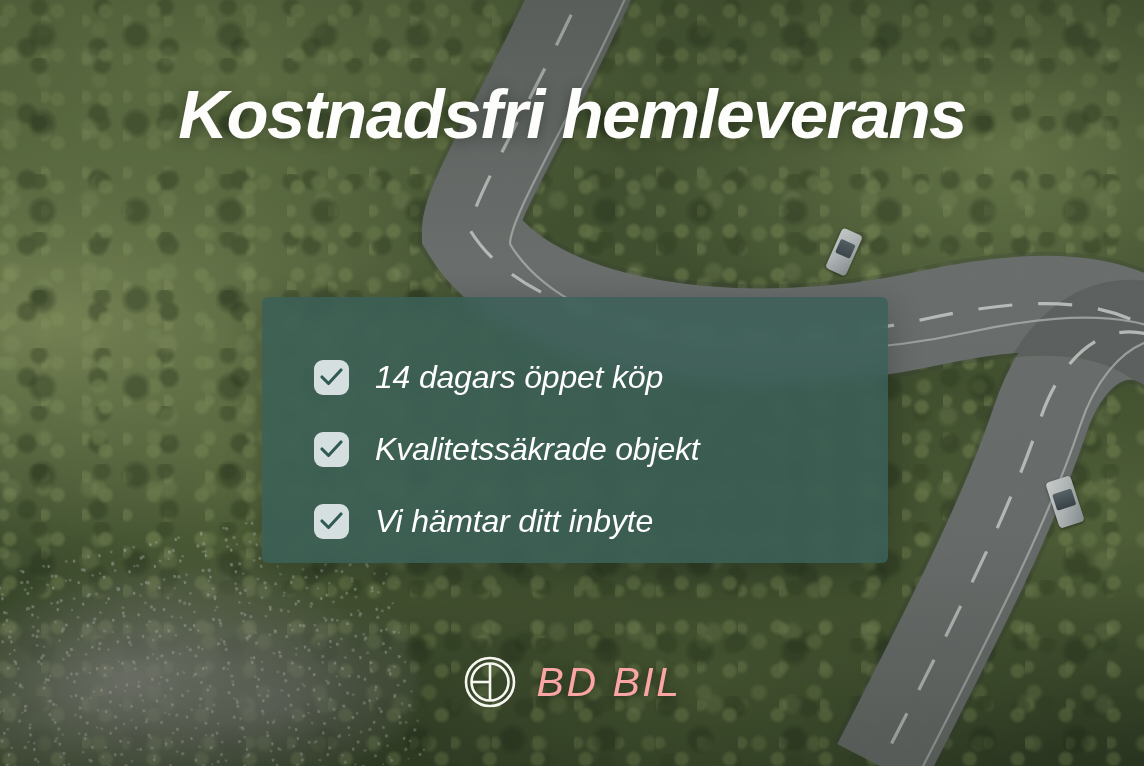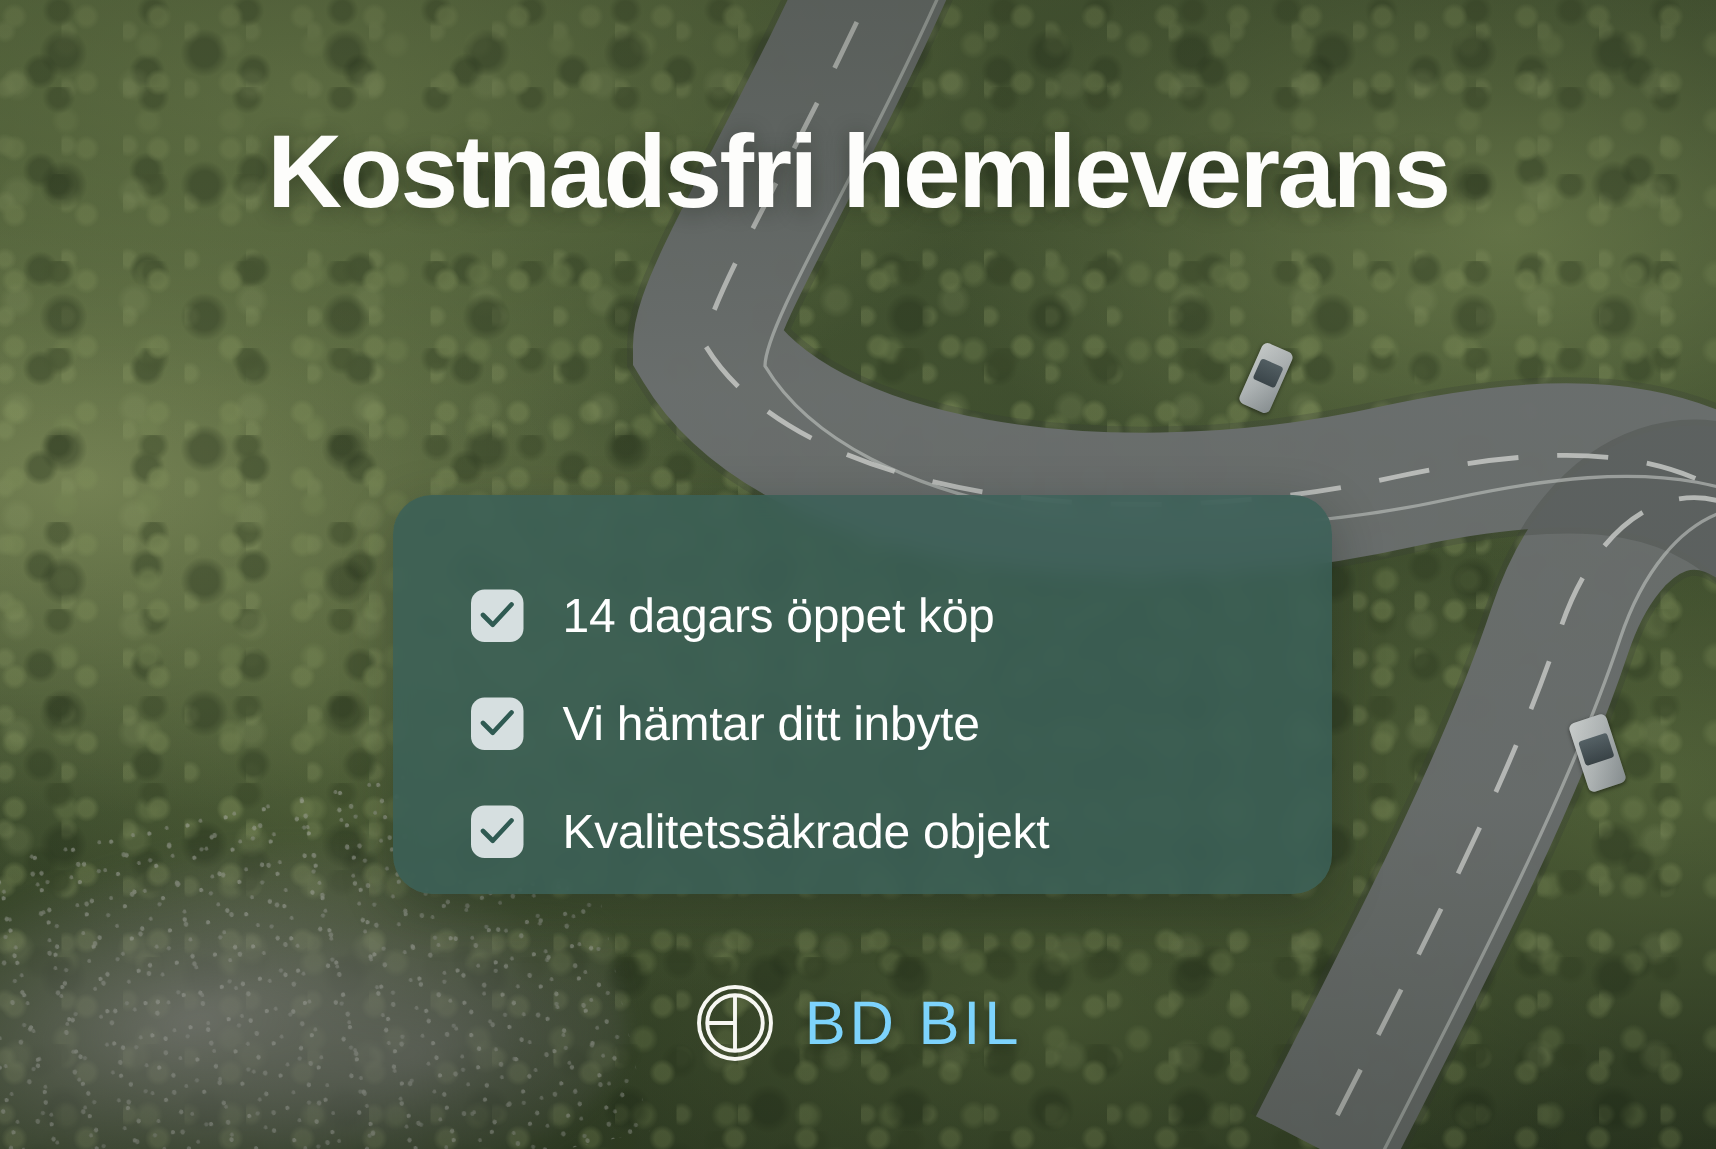--- a/index.html
+++ b/index.html
@@ -7,20 +7,21 @@
     width:1144px; height:766px;
     overflow:hidden;
     font-family:"Liberation Sans", sans-serif;
     background:#2b3322;
   }
 
   .banner {
     position:relative;
     width:1144px; height:766px;
     overflow:hidden;
+    font-style:italic;
   }
 
   
   .bg {
     position:absolute; inset:0;
     background:
       radial-gradient(ellipse 60% 45% at 18% 8%,  rgba(120,138,84,0.95), rgba(0,0,0,0) 70%),
       radial-gradient(ellipse 55% 40% at 5% 42%,  rgba(138,152,98,0.92), rgba(0,0,0,0) 72%),
       radial-gradient(ellipse 50% 36% at 30% 62%, rgba(104,122,72,0.9),  rgba(0,0,0,0) 72%),
       radial-gradient(ellipse 46% 40% at 88% 20%, rgba(126,144,88,0.9),  rgba(0,0,0,0) 72%),
@@ -132,26 +133,25 @@
     letter-spacing:-1.6px;
     text-shadow:0 2px 14px rgba(18,26,14,0.42);
   }
   .headline .l1, .headline .l2 { display:block; }
 
   
   .card {
     position:absolute;
     left:262px; top:297px;
     width:626px; height:266px;
-    border-radius:26px;
+    border-radius:6px;
     background:rgba(58,95,87,0.86);
     backdrop-filter:blur(7px);
     box-shadow:0 10px 34px rgba(12,24,20,0.30);
     padding:44px 0 0 52px;
-    margin-top:33px;
   }
   .check-row {
     display:flex;
     align-items:center;
     height:72px;
   }
   .checkbox {
     width:35px; height:35px;
     flex:0 0 35px;
     border-radius:9px;
@@ -173,21 +173,21 @@
   .logo {
     position:absolute;
     left:0; right:0; top:655px;
     display:flex;
     align-items:center;
     justify-content:center;
     gap:20px;
   }
   .logo-mark { width:54px; height:54px; display:block; }
   .logo-text {
-    color:#7dd3fc;
+    color:#fca5a5;
     font-family:"Liberation Sans", sans-serif;
     font-weight:400;
     font-size:41px;
     letter-spacing:2.5px;
     text-shadow:0 1px 8px rgba(16,24,14,0.5);
   }
 </style>
 </head>
 <body>
 
@@ -236,30 +236,30 @@
         </span>
         <span class="check-label">14 dagars öppet köp</span>
       </div>
 
       <div class="check-row">
         <span class="checkbox">
           <svg width="23" height="18" viewBox="0 0 23 18">
             <path d="M2 9 L8.5 15.5 L21 2" fill="none" stroke="#2f5a52" stroke-width="3.1" stroke-linecap="round" stroke-linejoin="round"></path>
           </svg>
         </span>
-        <span class="check-label">Vi hämtar ditt inbyte</span>
+        <span class="check-label">Kvalitetssäkrade objekt</span>
       </div>
 
       <div class="check-row">
         <span class="checkbox">
           <svg width="23" height="18" viewBox="0 0 23 18">
             <path d="M2 9 L8.5 15.5 L21 2" fill="none" stroke="#2f5a52" stroke-width="3.1" stroke-linecap="round" stroke-linejoin="round"></path>
           </svg>
         </span>
-        <span class="check-label">Kvalitetssäkrade objekt</span>
+        <span class="check-label">Vi hämtar ditt inbyte</span>
       </div>
 
     </div>
 
     <div class="logo">
       <svg class="logo-mark" viewBox="0 0 54 54">
         <circle cx="27" cy="27" r="24" fill="none" stroke="#f7f7f2" stroke-width="2.6"></circle>
         <circle cx="27" cy="27" r="18.5" fill="none" stroke="#f7f7f2" stroke-width="2.6"></circle>
         <line x1="27" y1="8.5" x2="27" y2="45.5" stroke="#f7f7f2" stroke-width="2.6"></line>
         <line x1="8.5" y1="27" x2="27" y2="27" stroke="#f7f7f2" stroke-width="2.6"></line>

